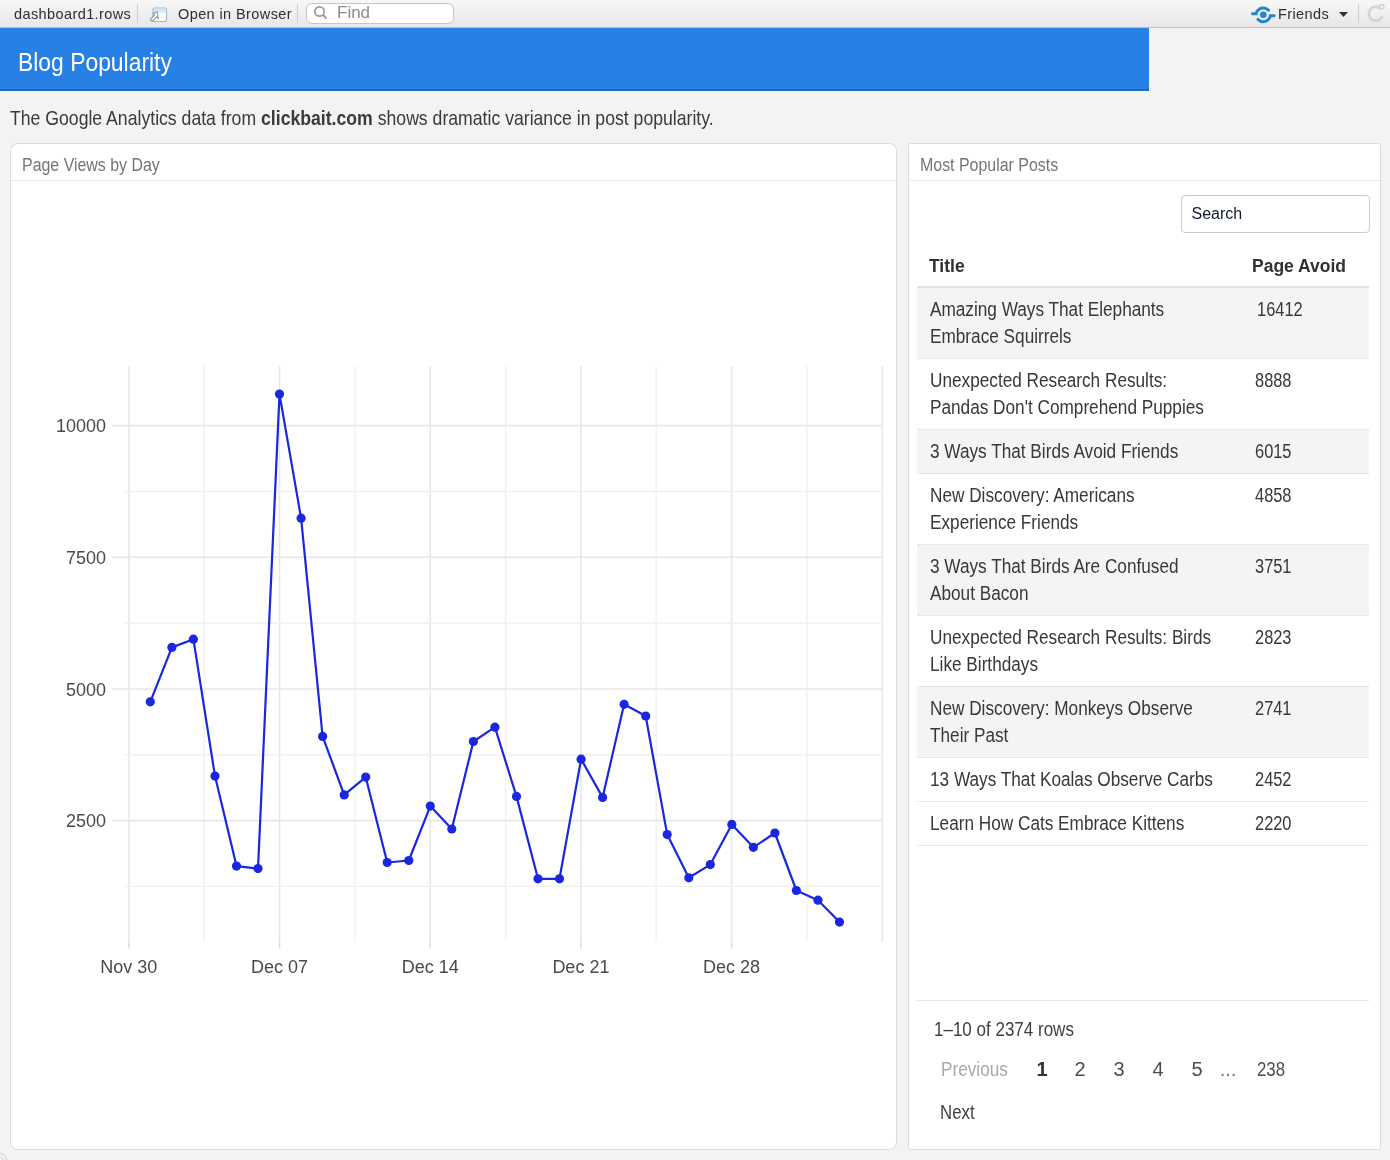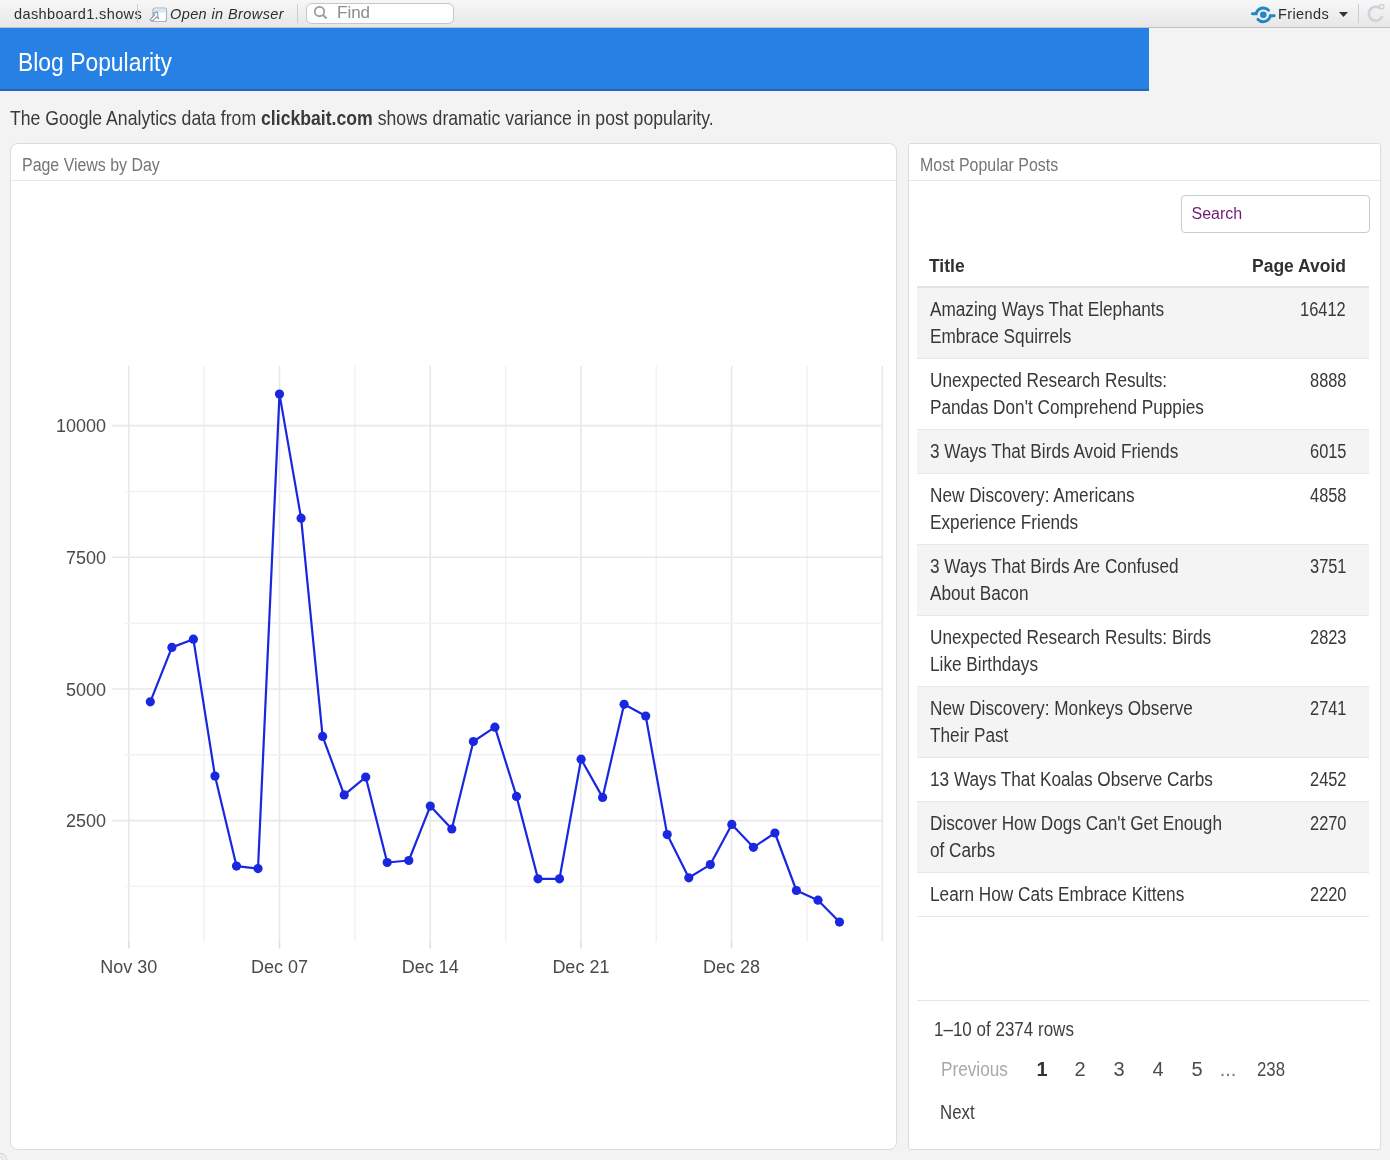--- a/index.html
+++ b/index.html
@@ -16,44 +16,44 @@
     border-bottom:2px solid #2268b8; }
   #brand { position:absolute; left:17.5px; top:21px; font-size:26px; line-height:26px; color:#fff; transform:scaleX(0.88); transform-origin:left top; white-space:nowrap; }
   #desc { position:absolute; left:10px; top:107px; font-size:21px; line-height:21px; color:#3a3a3a; transform:scaleX(0.84); transform-origin:left top; white-space:nowrap; }
   .card { position:absolute; background:#fff; border:1px solid #dcdcdc; border-radius:3px; }
   #cardL { left:10px; top:143px; width:887px; height:1007px;border-radius:8px; }
   #cardR { left:908px; top:143px; width:473px; height:1007px;padding-left:36px; }
   .ctitle { position:absolute; top:0; left:0; right:0; height:37px; border-bottom:1px solid #e8e8e8; }
   .ctitle span { position:absolute; left:11px; top:11.5px; font-size:18px; line-height:18px; color:#757575; transform:scaleX(0.885); transform-origin:left top; white-space:nowrap; }
   #search { position:absolute; left:1181px; top:195px; width:189px; height:38px; background:#fff;
     border:1px solid #ccc; border-radius:4px; }
-  #search span { position:absolute; left:9.5px; top:10px; font-size:16px; line-height:16px; color:#701a75; }
+  #search span { position:absolute; left:9.5px; top:10px; font-size:16px; line-height:16px; color:#0f172a; }
   #tbl { position:absolute; left:917px; top:237px; width:452px; border-collapse:collapse; table-layout:fixed;
     font-size:20px; color:#383838; }
   #tbl th { font-size:17.5px; color:#303030; border-bottom:2px solid #e3e3e3; vertical-align:bottom;
     padding:21px 0 10px 0; line-height:17.5px; }
   #tbl th.c1 { text-align:left; padding-left:12px; }
   #tbl th.c2 { text-align:right; padding-right:23px; }
   #tbl td { line-height:27px; padding:8px 0; border-bottom:1px solid #e8e8e8; vertical-align:top; white-space:nowrap; }
   #tbl td.c1 span { display:inline-block; transform:scaleX(0.86); transform-origin:left top; }
   #tbl td.c2 span { display:inline-block; transform:scaleX(0.82); transform-origin:right top; }
   #tbl td.c1 { padding-left:13px; }
-  #tbl td.c2 { text-align:right; padding-right:23px; }
+  #tbl td.c2 { padding-right:23px; }
   #tbl tr.odd { background:#f4f4f4; }
   #pgline { position:absolute; left:917px; top:1000px; width:452px; height:1px; background:#e5e5e5; }
   .ptext { position:absolute; font-size:20px; line-height:24px; color:#3f3f3f; }
   .pnum { position:absolute; font-size:20px; line-height:24px; color:#4d4d4d; transform:translateX(-50%); }
   #chart { position:absolute; left:0; top:0; }
 </style>
 </head>
 <body>
 <div id="toolbar">
-  <div class="ttext" style="left:14px;">dashboard1.shows</div>
+  <div class="ttext" style="left:14px;">dashboard1.rows</div>
   <div class="tsep" style="left:137px;"></div>
-  <div class="ttext" style="left:170px;font-style:italic;">Open in Browser</div>
+  <div class="ttext" style="left:178px;">Open in Browser</div>
   <div class="tsep" style="left:297px;"></div>
   <div id="findbox"></div>
   <div id="findtxt">Find</div>
   <div class="ttext" style="left:1278px;">Friends</div>
   <div class="tsep" style="left:1358px;"></div>
 </div>
 <div id="navbar">
     <div id="brand">Blog Popularity</div>
   </div>
 <div id="desc">The Google Analytics data from <b>clickbait.com</b> shows dramatic variance in post popularity.</div>
@@ -106,24 +106,20 @@
         <td class="c1"><span>Unexpected Research Results: Birds<br>Like Birthdays</span></td>
         <td class="c2"><span>2823</span></td>
       </tr>
     <tr class="odd">
         <td class="c1"><span>New Discovery: Monkeys Observe<br>Their Past</span></td>
         <td class="c2"><span>2741</span></td>
       </tr>
     <tr>
         <td class="c1"><span>13 Ways That Koalas Observe Carbs</span></td>
         <td class="c2"><span>2452</span></td>
-      </tr>
-    <tr class="odd">
-        <td class="c1"><span>Discover How Dogs Can't Get Enough<br>of Carbs</span></td>
-        <td class="c2"><span>2270</span></td>
       </tr>
     <tr>
         <td class="c1"><span>Learn How Cats Embrace Kittens</span></td>
         <td class="c2"><span>2220</span></td>
       </tr>
   </tbody>
 </table>
 <div id="pgline"></div>
 <div class="ptext" style="left:934px; top:1017px; transform:scaleX(0.85); transform-origin:left top; white-space:nowrap;">1–10 of 2374 rows</div>
 <div class="ptext" style="left:941px; top:1057px; color:#a9a9a9; transform:scaleX(0.86); transform-origin:left top;">Previous</div>

